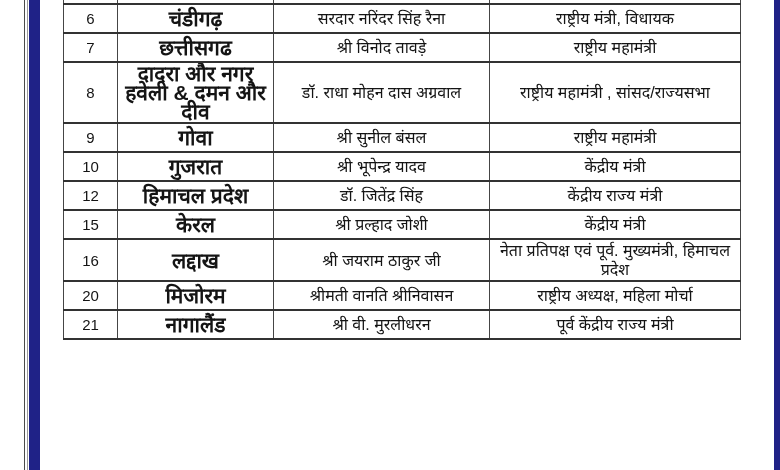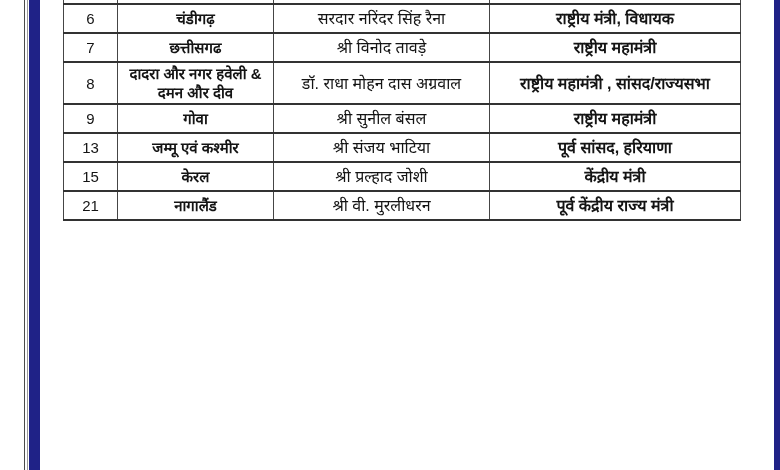--- a/index.html
+++ b/index.html
@@ -34,23 +34,23 @@
     border-bottom:2px solid #323232;
     text-align:center;
     vertical-align:middle;
     padding:1px 4px;
     height:25px;
     line-height:19px;
     color:#141414;
     overflow:hidden;
   }
   td.c-no{font-size:15px;color:#2a2a2a;}
-  td.c-state{font-size:15px;font-weight:700;}
+  td.c-state{font-size:21px;font-weight:700;}
   td.c-name{font-size:16px;font-weight:400;margin-top:8px;}
-  td.c-pos{font-size:16px;font-weight:700;}
+  td.c-pos{font-size:16px;font-weight:400;}
   tr.partial td{height:4px;padding:0;}
 </style>
 </head>
 <body>
 
 <div class="canvas">
 
   <div class="hairline-a"></div>
   <div class="hairline-b"></div>
   <div class="accent-left" style="background: rgb(31, 34, 135);"></div>
@@ -93,42 +93,60 @@
       <td class="c-pos">राष्ट्रीय  महामंत्री , सांसद/राज्यसभा</td>
     </tr>
 
     <tr>
       <td class="c-no">9</td>
       <td class="c-state">गोवा</td>
       <td class="c-name">श्री सुनील बंसल</td>
       <td class="c-pos">राष्ट्रीय महामंत्री</td>
     </tr>
 
-
+    <tr>
+      <td class="c-no">10</td>
+      <td class="c-state">गुजरात</td>
+      <td class="c-name">श्री भूपेन्द्र यादव</td>
+      <td class="c-pos">केंद्रीय मंत्री</td>
+    </tr>
 
 
     <tr>
-      <td class="c-no">13</td>
-      <td class="c-state">जम्मू एवं कश्मीर</td>
-      <td class="c-name">श्री संजय भाटिया</td>
-      <td class="c-pos">पूर्व सांसद, हरियाणा</td>
+      <td class="c-no">12</td>
+      <td class="c-state">हिमाचल प्रदेश</td>
+      <td class="c-name">डॉ. जितेंद्र सिंह</td>
+      <td class="c-pos">केंद्रीय राज्य मंत्री</td>
     </tr>
+
 
 
     <tr>
       <td class="c-no">15</td>
       <td class="c-state">केरल</td>
       <td class="c-name">श्री प्रल्हाद जोशी</td>
       <td class="c-pos">केंद्रीय मंत्री</td>
     </tr>
 
+    <tr>
+      <td class="c-no">16</td>
+      <td class="c-state">लद्दाख</td>
+      <td class="c-name">श्री जयराम ठाकुर जी</td>
+      <td class="c-pos">नेता प्रतिपक्ष एवं पूर्व. मुख्यमंत्री, हिमाचल प्रदेश</td>
+    </tr>
 
 
 
 
+    <tr>
+      <td class="c-no">20</td>
+      <td class="c-state">मिजोरम</td>
+      <td class="c-name">श्रीमती वानति श्रीनिवासन</td>
+      <td class="c-pos">राष्ट्रीय अध्यक्ष, महिला मोर्चा</td>
+    </tr>
 
     <tr>
       <td class="c-no">21</td>
       <td class="c-state">नागालैंड</td>
       <td class="c-name">श्री वी. मुरलीधरन</td>
       <td class="c-pos">पूर्व केंद्रीय राज्य मंत्री</td>
     </tr>
 
       </tbody>
     </table>

